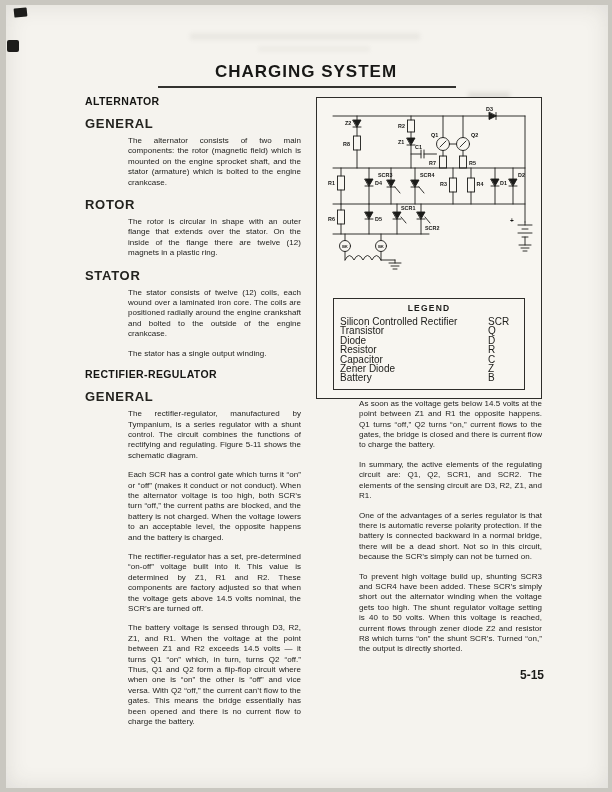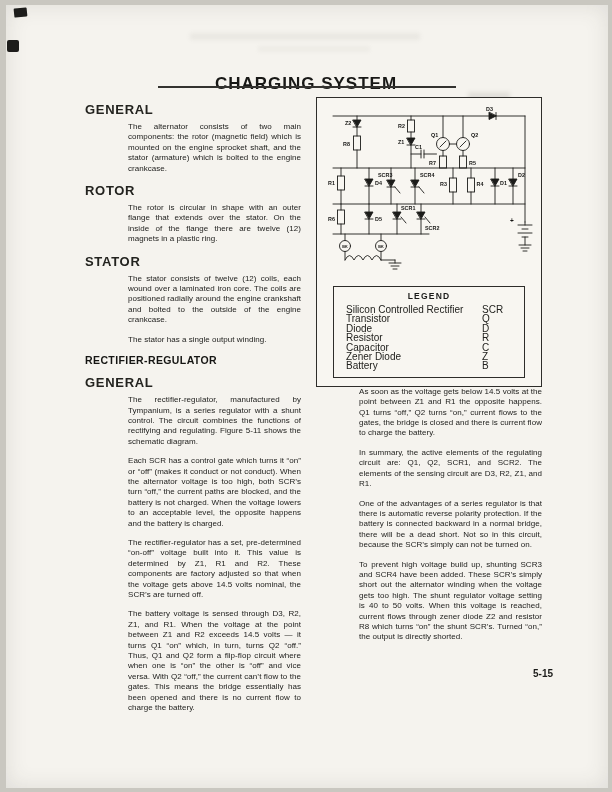--- a/index.html
+++ b/index.html
@@ -19,21 +19,21 @@
   
   .artifact { position:absolute; background:#1d1d1b; }
   .a1 { left:14px; top:8px;  width:13px; height:9px;  transform:rotate(-6deg); border-radius:1px;}
   .a2 { left:7px;  top:40px; width:12px; height:12px; border-radius:2px;}
   .smudge { position:absolute; background:#8a887f; filter:blur(2px); }
   .s1 { left:190px; top:33px; width:230px; height:7px; opacity:.10; }
   .s2 { left:258px; top:46px; width:112px; height:6px; opacity:.07; }
   .s3 { left:468px; top:92px; width:42px; height:13px; opacity:.18; }
 
   .title {
-    position:absolute; top:74px; left:0; width:612px;
+    position:absolute; top:62px; left:0; width:612px;
     text-align:center; font-size:17px; font-weight:bold;
     letter-spacing:1px; color:#181816;
   }
   .title-rule { position:absolute; top:86px; left:158px; width:298px; height:2px; background:#33322f; }
 
   .col-left  { position:absolute; left:85px;  top:93px; width:216px; }
   .col-right { position:absolute; left:316px; top:97px; width:226px; }
 
   .h1 { font-size:10.5px; font-weight:bold; letter-spacing:.4px; color:#151513; margin:2px 0 7px; }
   .h1.second { }
@@ -41,49 +41,50 @@
   p.body {
     font-size:8px; line-height:10.4px; letter-spacing:.04px;
     text-align:justify; color:#222220; margin-bottom:9px;margin-left:43px;
   }
 
   .figure-box {
     border:1.3px solid #2e2d2a; background:#f8f6f1;
     padding:6px 6px 8px; width:226px;
   }
   .schematic { display:block; margin:0 auto; }
-  .legend-box { border:1px solid #2e2d2a; margin:10px 10px 0; padding:4px 12px 6px; }
+  .legend-box { border:1px solid #2e2d2a; margin:22px 10px 0; padding:4px 6px 6px; }
   .legend-title { text-align:center; font-size:8.5px; font-weight:bold; letter-spacing:1.2px; margin-bottom:4px; color:#1b1b19; }
   .legend-row { display:flex; font-size:10px; line-height:9.4px; color:#22221f; }
   .legend-row .name { flex:1; }
   .legend-row .abbr { width:30px; }
 
   .fig-caption { text-align:center; font-size:7.5px; font-weight:bold; margin:9px 0 13px; line-height:9.8px; color:#1b1b19; }
 
-  .page-num { position:absolute; left:533px; top:668px; font-size:10px; font-weight:bold; color:#1b1b19; }
+  .page-num { position:absolute; left:520px; top:668px; font-size:12px; font-weight:bold; color:#1b1b19; }
 
   svg text { font-family:"Liberation Sans",sans-serif; font-size:5.4px; font-weight:bold; fill:#161614; }
   svg text.bk { font-size:3.8px; text-anchor:middle; }
   svg text.plus { font-size:6.5px; }
 </style>
 </head>
 <body>
 
 <div class="page"></div>
 
 <div class="artifact a1"></div>
 <div class="artifact a2"></div>
 <div class="smudge s1"></div>
 <div class="smudge s2"></div>
 <div class="smudge s3"></div>
 
 <div class="title">CHARGING SYSTEM</div>
 <div class="title-rule"></div>
 
 <div class="col-left">
+  <div class="h1">ALTERNATOR</div>
   <div class="h3">GENERAL</div>
   <p class="body">The alternator consists of two main components: the rotor (magnetic field) which is mounted on the engine sprocket shaft, and the stator (armature) which is bolted to the engine crankcase.</p>
 
   <div class="h3">ROTOR</div>
   <p class="body">The rotor is circular in shape with an outer flange that extends over the stator. On the inside of the flange there are twelve (12) magnets in a plastic ring.</p>
 
   <div class="h3">STATOR</div>
   <p class="body">The stator consists of twelve (12) coils, each wound over a laminated iron core. The coils are positioned radially around the engine crankshaft and bolted to the outside of the engine crankcase.</p>
   <p class="body">The stator has a single output winding.</p>
 

